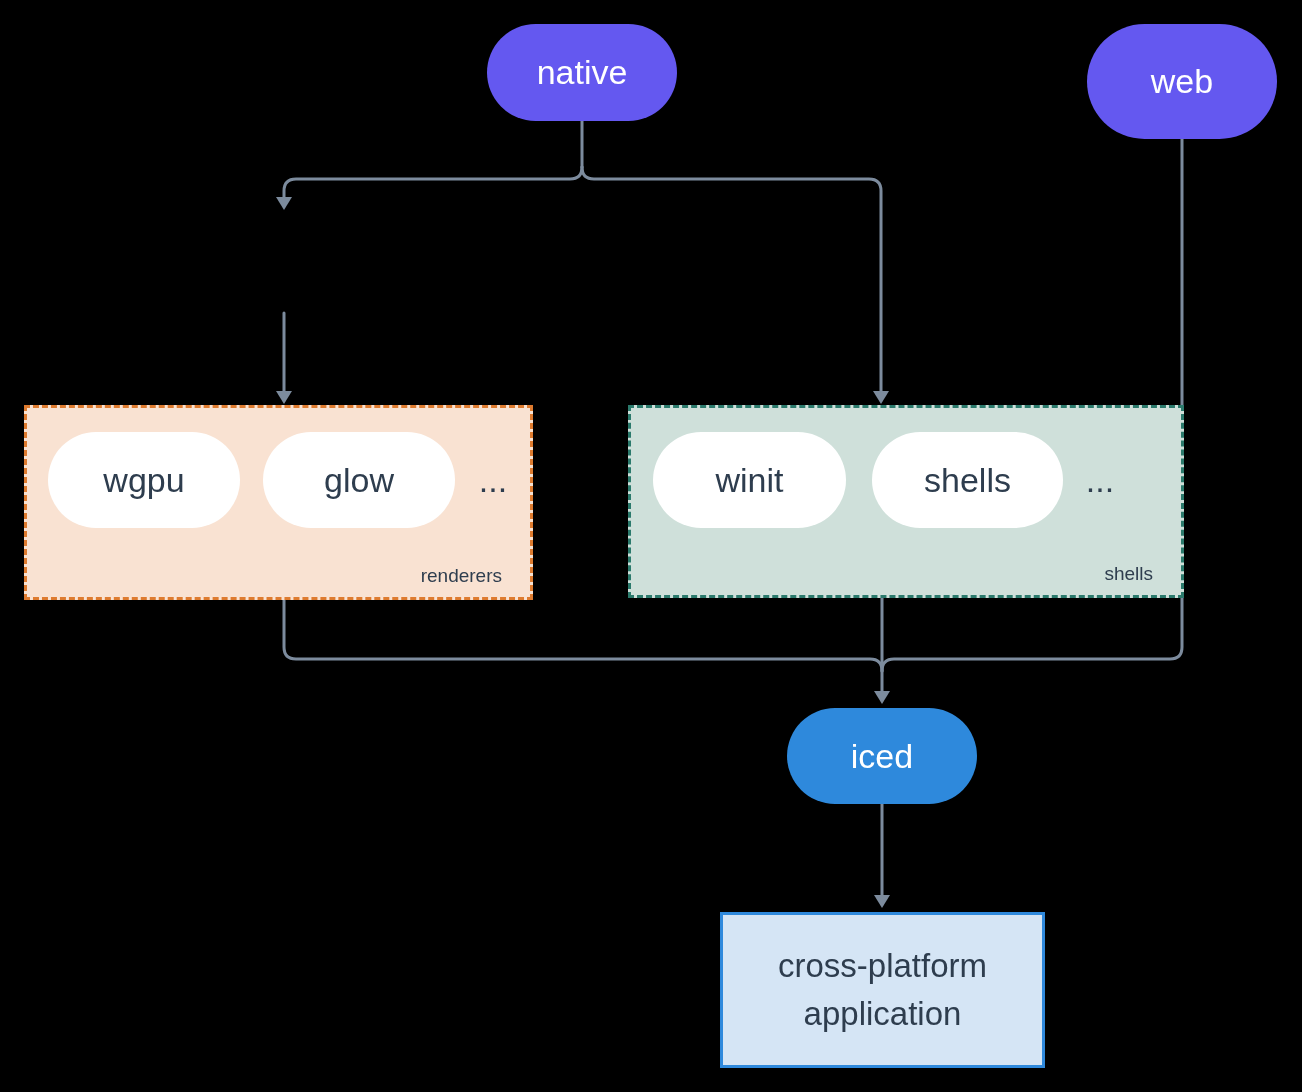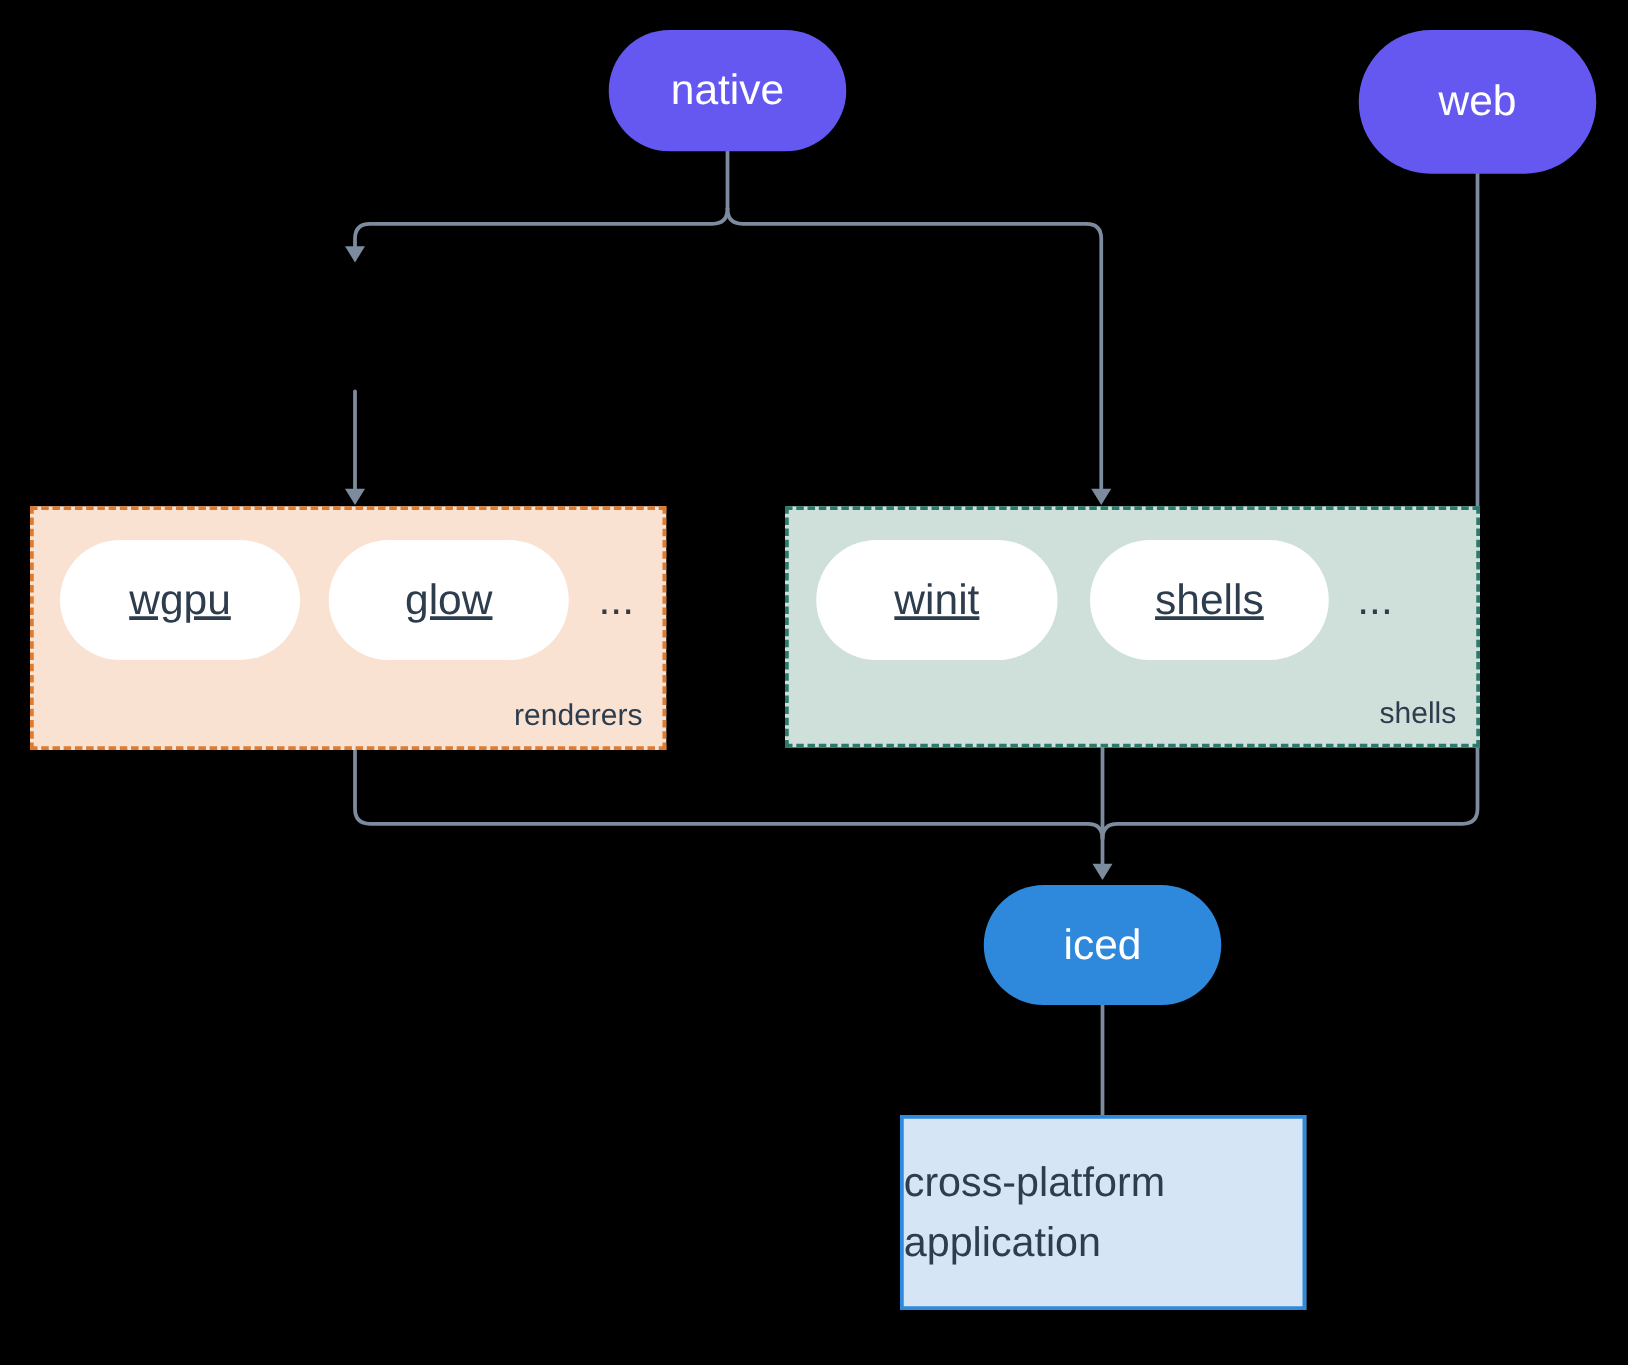--- a/index.html
+++ b/index.html
@@ -20,34 +20,34 @@
   #node-web{left:1087px;top:24px;width:190px;height:115px;}
   #node-graphics{left:188px;top:215px;width:190px;height:98px;background:var(--orange,#E7853C);}
   #node-iced{left:787px;top:708px;width:190px;height:96px;background:var(--blue,#2E89DC);justify-content:center;}
   .group{position:absolute;box-sizing:border-box;border-width:3px;border-style:dashed;}
   #group-renderers{left:24px;top:405px;width:509px;height:195px;
     background:var(--renderers-bg,#F9E2D2);border-color:var(--renderers-border,#DE7B2F);}
   #group-shells{left:628px;top:405px;width:556px;height:193px;
     background:var(--shells-bg,#CFE0DA);border-color:var(--shells-border,#2B7A6C);}
   .item-pill{
     position:absolute;display:flex;align-items:center;justify-content:center;
-    border-radius:999px;background:#fff;color:var(--ink,#2E3D4E);font-size:34px;text-decoration:underline;
+    border-radius:999px;background:#fff;color:var(--ink,#2E3D4E);font-size:34px;
   }
   .ellipsis{
     position:absolute;display:flex;align-items:center;justify-content:center;
     width:60px;height:96px;color:var(--ink,#2E3D4E);font-size:34px;
   }
   .group-label{
-    position:absolute;right:16px;bottom:10px;
-    color:var(--ink,#2E3D4E);font-size:24px;margin-top:19px;
+    position:absolute;right:28px;bottom:10px;
+    color:var(--ink,#2E3D4E);font-size:19px;margin-top:19px;
   }
   #node-application{
-    position:absolute;left:720px;top:892px;width:325px;height:156px;box-sizing:border-box;
+    position:absolute;left:720px;top:912px;width:325px;height:156px;box-sizing:border-box;
     background:var(--app-bg,#D5E5F5);border:3px solid var(--app-border,#2F89DC);
-    display:flex;flex-direction:column;justify-content:center;
+    display:flex;flex-direction:column;align-items:center;justify-content:center;
     color:var(--ink,#2E3D4E);font-size:33px;line-height:1.45;
   }
 </style>
 </head>
 <body>
 
 <div class="canvas">
 
   <svg class="edges" viewBox="0 0 1302 1092">
     <path d="M 582 120 L 582 167"></path>

